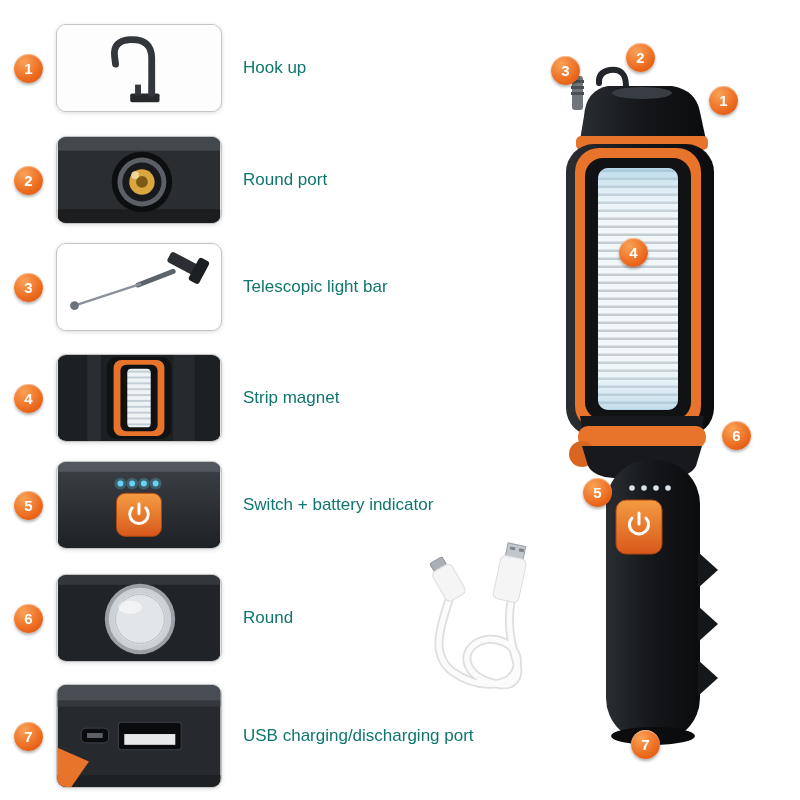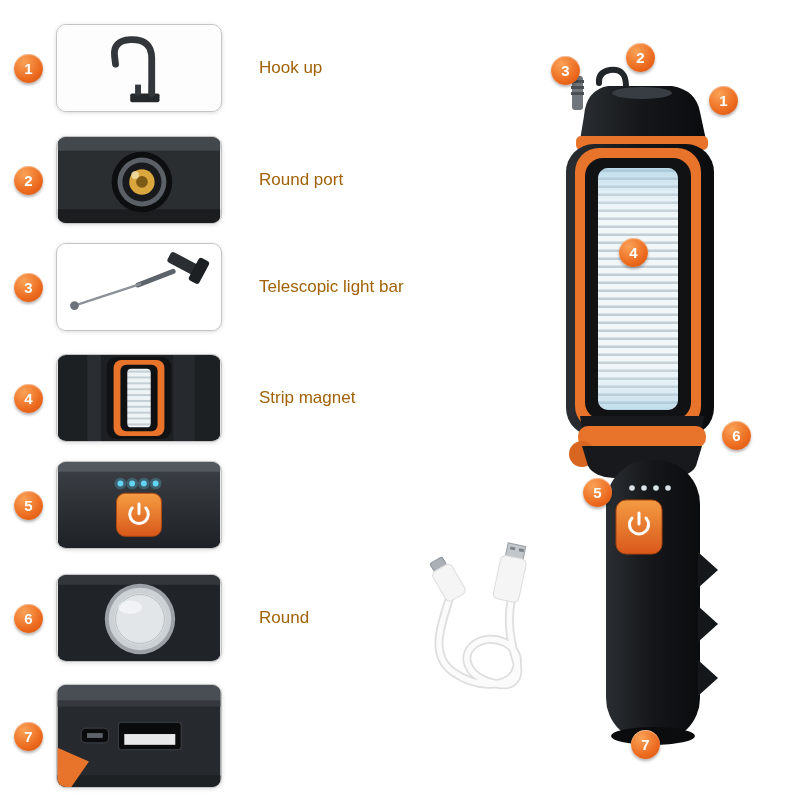--- a/index.html
+++ b/index.html
@@ -15,21 +15,21 @@
     color:#fff;font-weight:bold;font-size:15px;
     display:flex;align-items:center;justify-content:center;
     box-shadow:0 2px 3px rgba(0,0,0,.3), inset 0 1px 1px rgba(255,255,255,.45);
   }
   .thumb{
     width:166px;height:88px;border:1px solid #c4c4c4;border-radius:10px;
     background:#fff;overflow:hidden;box-shadow:0 1px 4px rgba(0,0,0,.15);
   }
   .thumb.tall{height:104px}
   .thumb svg{display:block;width:100%;height:100%}
-  .feature-label{font-size:17px;color:#a16207;margin-left:24px;white-space:nowrap}
+  .feature-label{font-size:17px;color:#0f766e;margin-left:8px;white-space:nowrap}
   .callout{position:absolute;z-index:5}
   .product-svg{position:absolute;left:520px;top:60px;width:240px;height:720px}
   .cable-svg{position:absolute;left:405px;top:538px;width:155px;height:170px}
 </style>
 </head>
 <body>
 
 <div>
 
   <div class="feature-row" style="top:24px">
@@ -139,20 +139,21 @@
           <circle cx="64" cy="22" r="3"></circle>
             <circle cx="76" cy="22" r="3"></circle>
             <circle cx="88" cy="22" r="3"></circle>
             <circle cx="100" cy="22" r="3"></circle>
         </g>
         <rect x="60" y="32" width="46" height="44" rx="9" fill="url(#btnT)" stroke="#b04a10"></rect>
         <path d="M83 43 v10" stroke="#ffffff" stroke-width="3" stroke-linecap="round"></path>
         <path d="M76 47 a9.5 9.5 0 1 0 14 0" fill="none" stroke="#ffffff" stroke-width="3" stroke-linecap="round"></path>
       </svg>
     </div>
+    <div class="feature-label">Switch + battery indicator</div>
   </div>
 
   <div class="feature-row" style="top:574px">
     <div class="num-badge">
         <span>6</span>
       </div>
     <div class="thumb">
       <svg viewBox="0 0 166 88">
         <rect width="166" height="88" fill="#202327"></rect>
         <rect width="166" height="10" fill="#33373c"></rect>
@@ -176,20 +177,21 @@
         <rect width="166" height="16" fill="#484e54"></rect>
         <rect y="16" width="166" height="6" fill="#35393e"></rect>
         <rect x="62" y="38" width="64" height="28" rx="3" fill="#0a0b0c" stroke="#3e434a"></rect>
         <rect x="68" y="50" width="52" height="11" fill="#e8e9eb"></rect>
         <rect x="24" y="44" width="28" height="15" rx="5" fill="#0a0b0c" stroke="#3e434a"></rect>
         <rect x="30" y="49" width="16" height="5" fill="#5d6269"></rect>
         <rect y="92" width="166" height="12" fill="#1e2124"></rect>
         <path d="M0 64 L32 78 L14 104 L0 104 Z" fill="#e8732b"></path>
       </svg>
     </div>
+    <div class="feature-label">USB charging/discharging port</div>
   </div>
 
   <svg class="product-svg" viewBox="0 0 240 720">
     <defs>
       <pattern id="cobMain" width="8" height="8" patternUnits="userSpaceOnUse">
         <rect width="8" height="8" fill="#f2f7f9"></rect>
         <rect y="5.5" width="8" height="2.5" fill="#c3ced4"></rect>
       </pattern>
       <linearGradient id="stripTint" x1="0" y1="0" x2="0" y2="1">
         <stop offset="0" stop-color="#8fc3dd" stop-opacity=".55"></stop>

